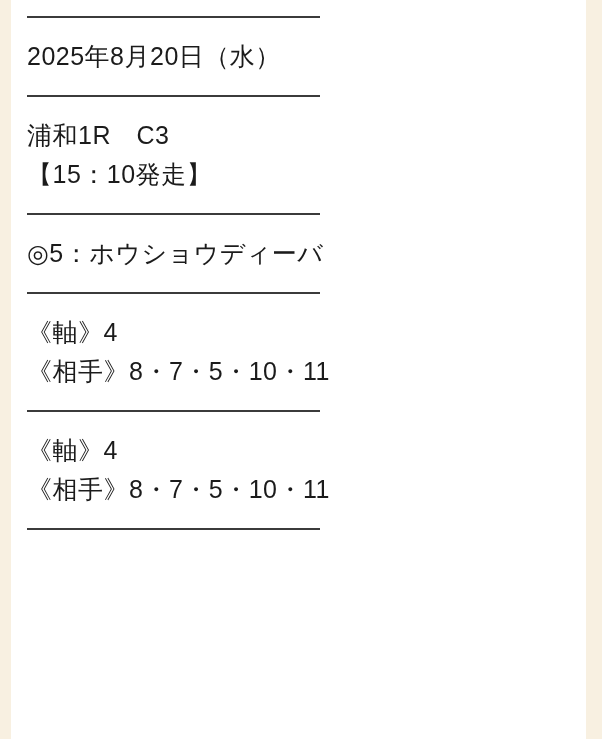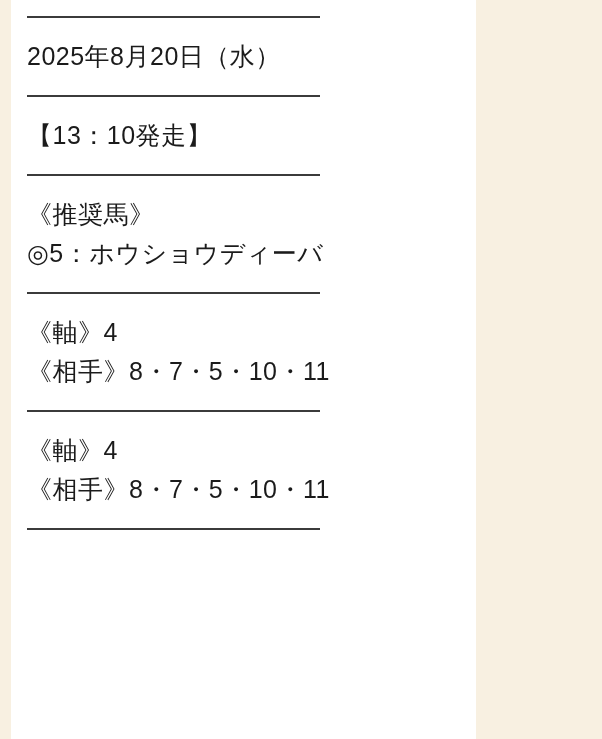--- a/index.html
+++ b/index.html
@@ -11,21 +11,21 @@
     height: 739px;
     background: #f8f0e1;
     font-family: "Liberation Sans", "DejaVu Sans", sans-serif;
     overflow: hidden;
   }
   .content {
     position: absolute;
     top: 0;
     bottom: 0;
     left: 11px;
-    width: 465px;
+    width: 575px;
     background: #ffffff;
     padding: 0 0 0 16px;
     box-sizing: border-box;
     color: #1b1b1b;
   }
   .divider {
     border: none;
     border-top: 2px solid #3b3b3b;
     width: 293px;
     margin: 19px 0;
@@ -50,27 +50,27 @@
 
   <hr class="divider first">
 
   <div class="section">
     <div class="text-line">2025年8月20日（水）</div>
   </div>
 
   <hr class="divider">
 
   <div class="section">
-    <div class="text-line">【13：10発走】</div>
+    <div class="text-line">浦和1R　C3</div>
+    <div class="text-line">【15：10発走】</div>
   </div>
 
   <hr class="divider">
 
   <div class="section">
-    <div class="text-line">《推奨馬》</div>
     <div class="text-line">◎5：ホウショウディーバ</div>
   </div>
 
   <hr class="divider">
 
   <div class="section">
     <div class="text-line">《軸》4</div>
     <div class="text-line">《相手》8・7・5・10・11</div>
   </div>
 

